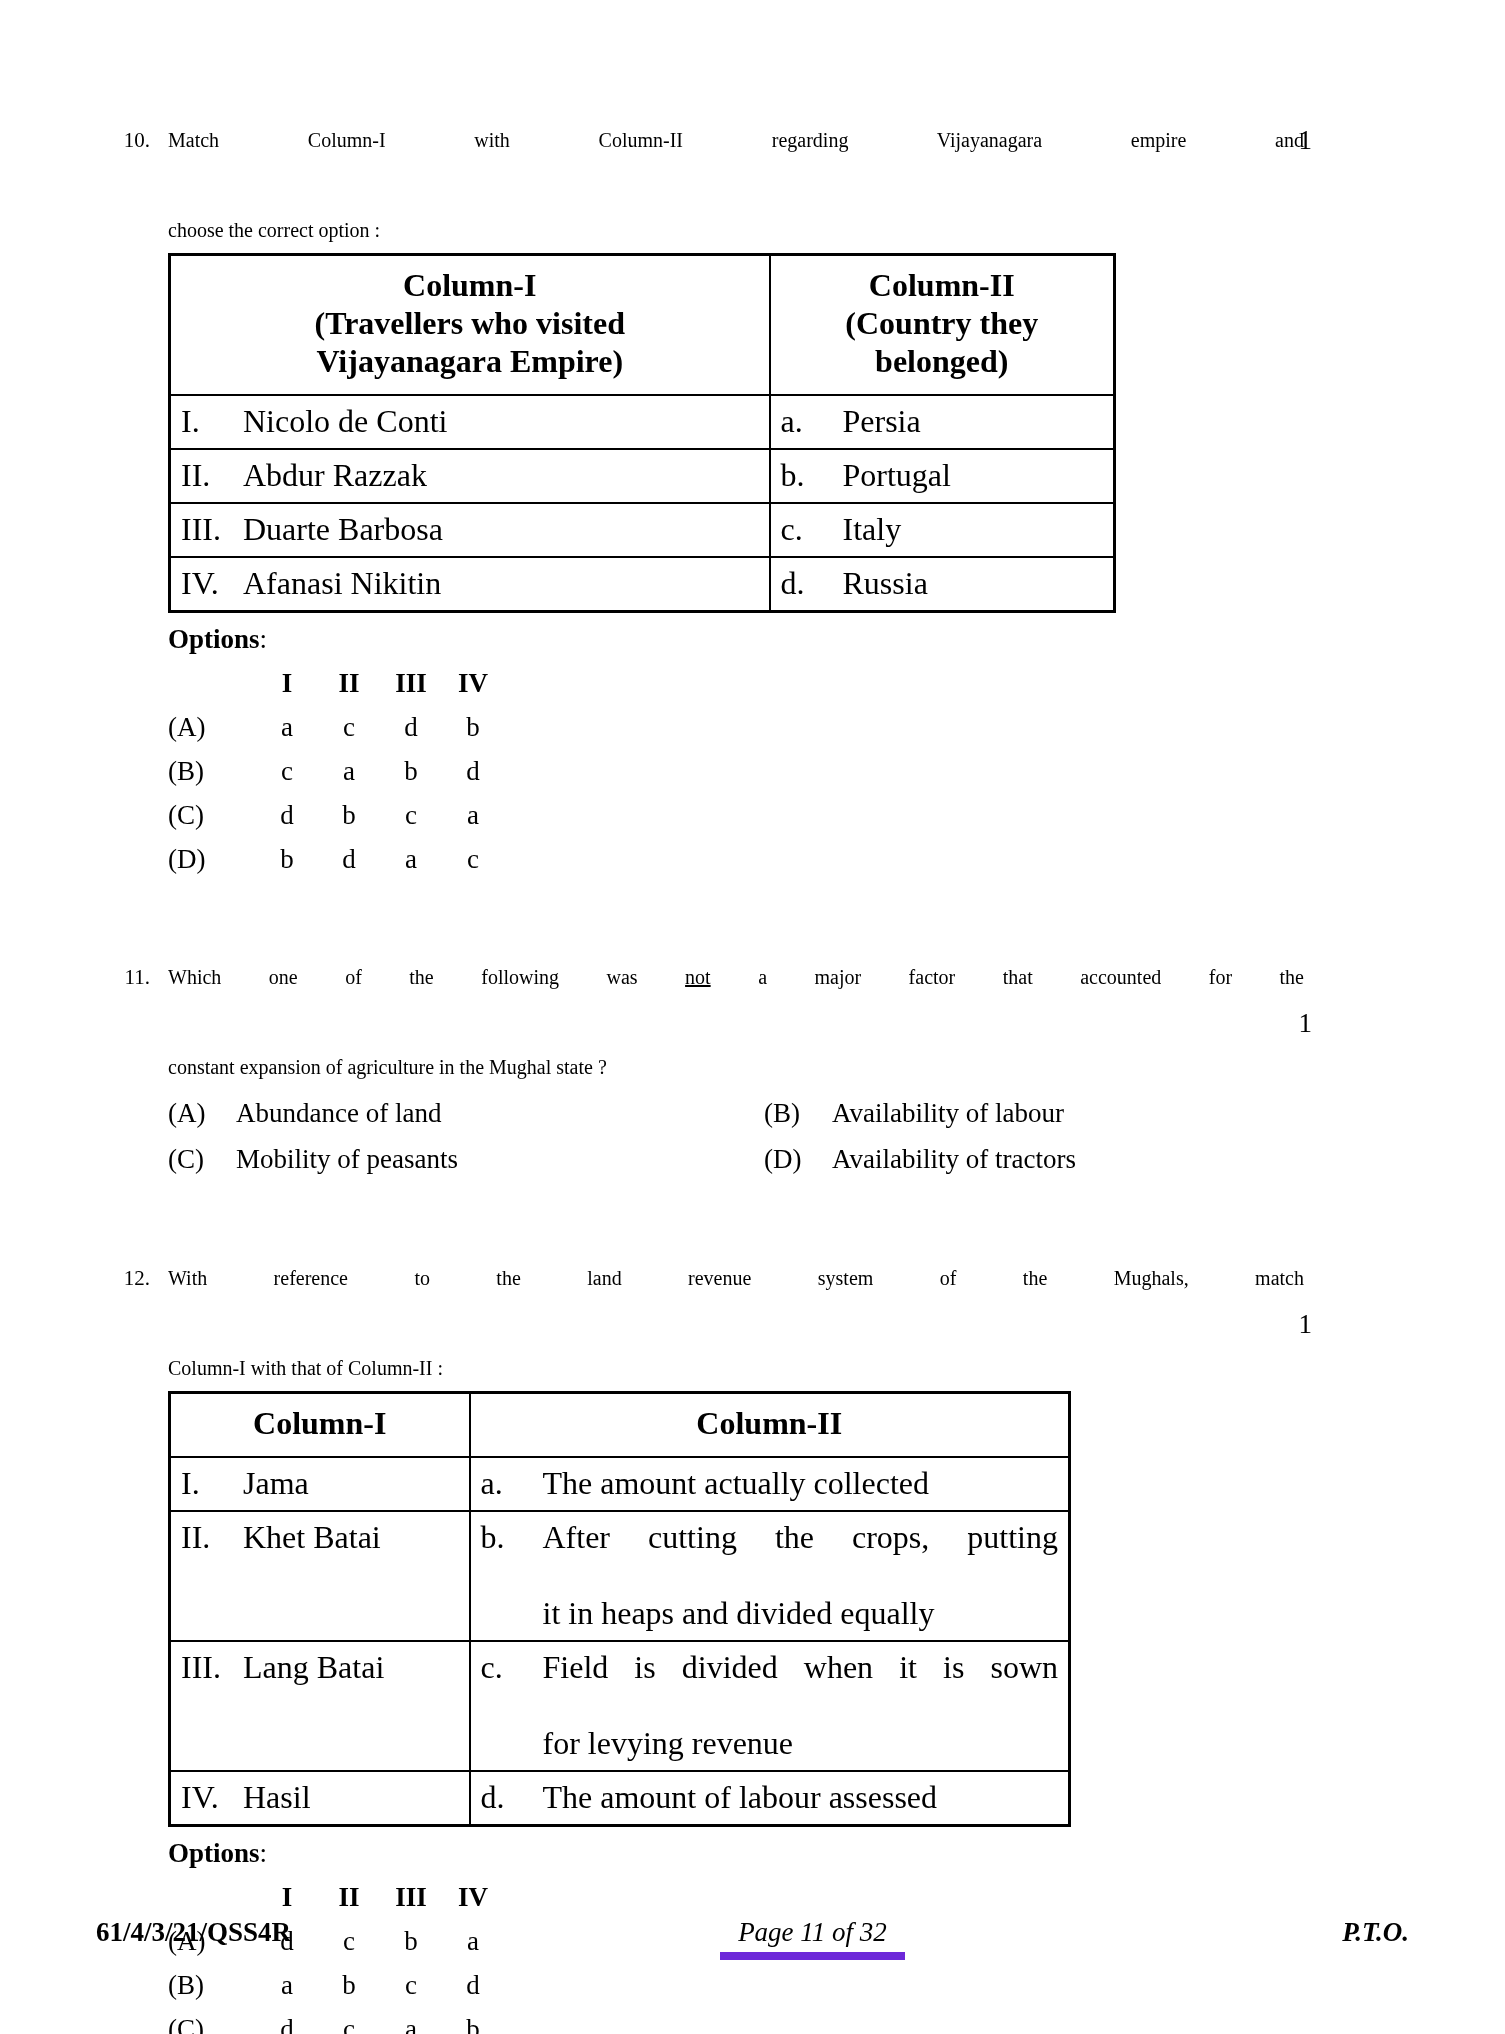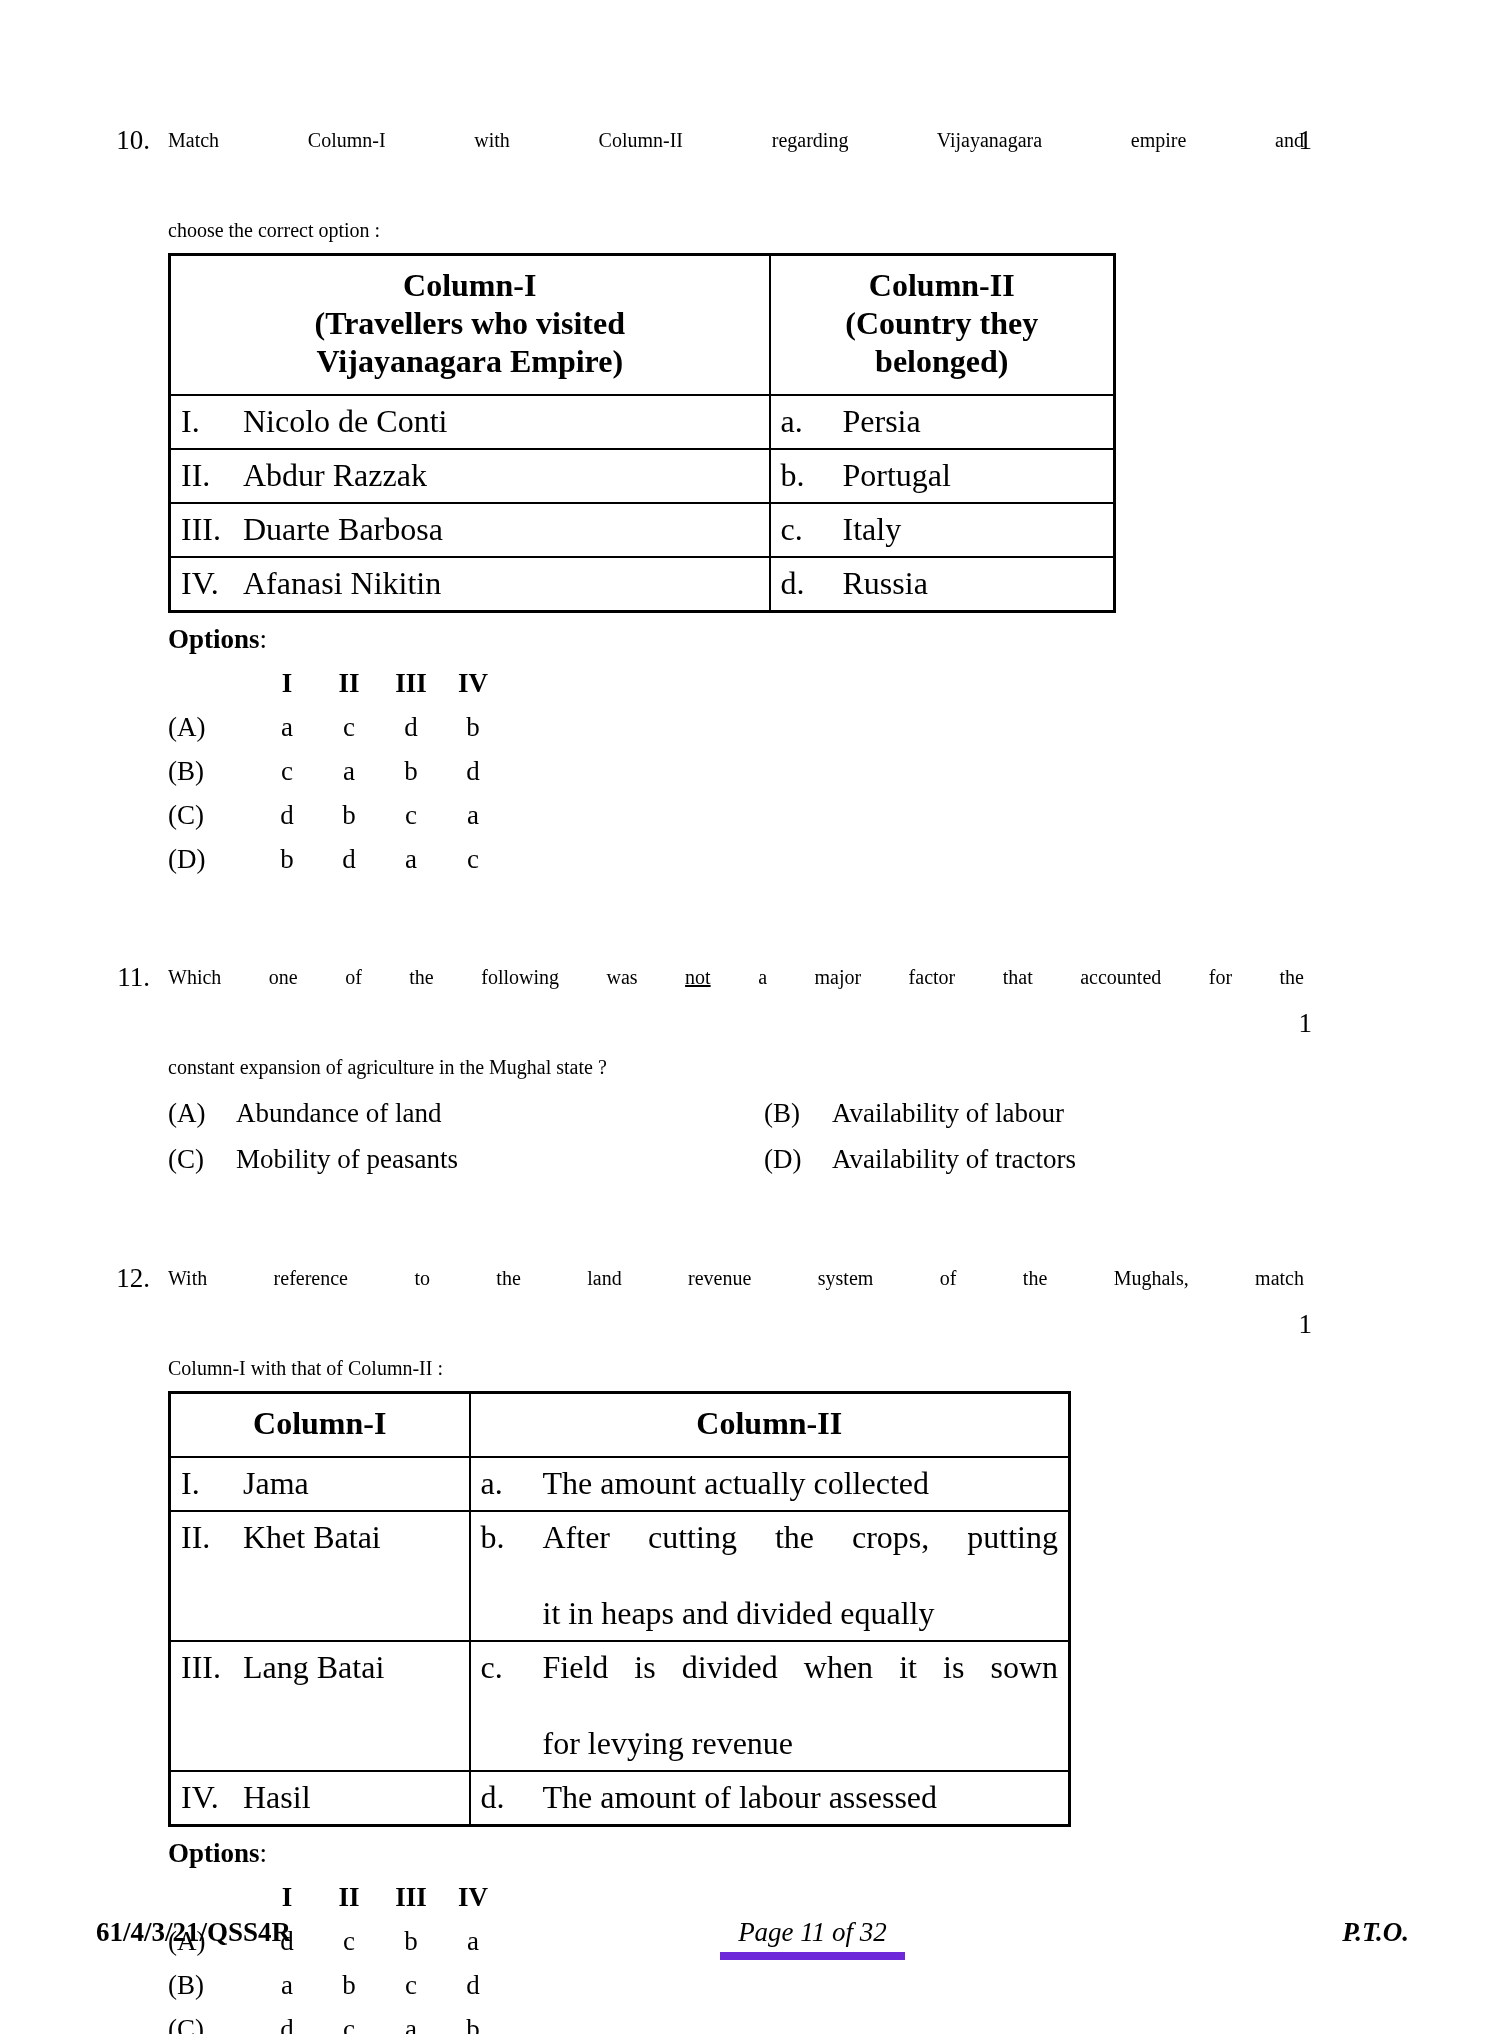--- a/index.html
+++ b/index.html
@@ -32,21 +32,21 @@
   .qrow {
     display: flex;
     align-items: flex-start;
   }
   .qnum {
     width: 72px;
     flex: 0 0 72px;
     text-align: right;
     padding-right: 18px;
     box-sizing: border-box;
-    font-size: 27px;
+    font-size: 21px;
     line-height: 45px;
   }
   .qtext {
     flex: 1 1 auto;
     font-size: 20px;
     line-height: 45px;
     text-align: justify;
     text-justify: inter-word;
     padding-right: 8px;
   }

